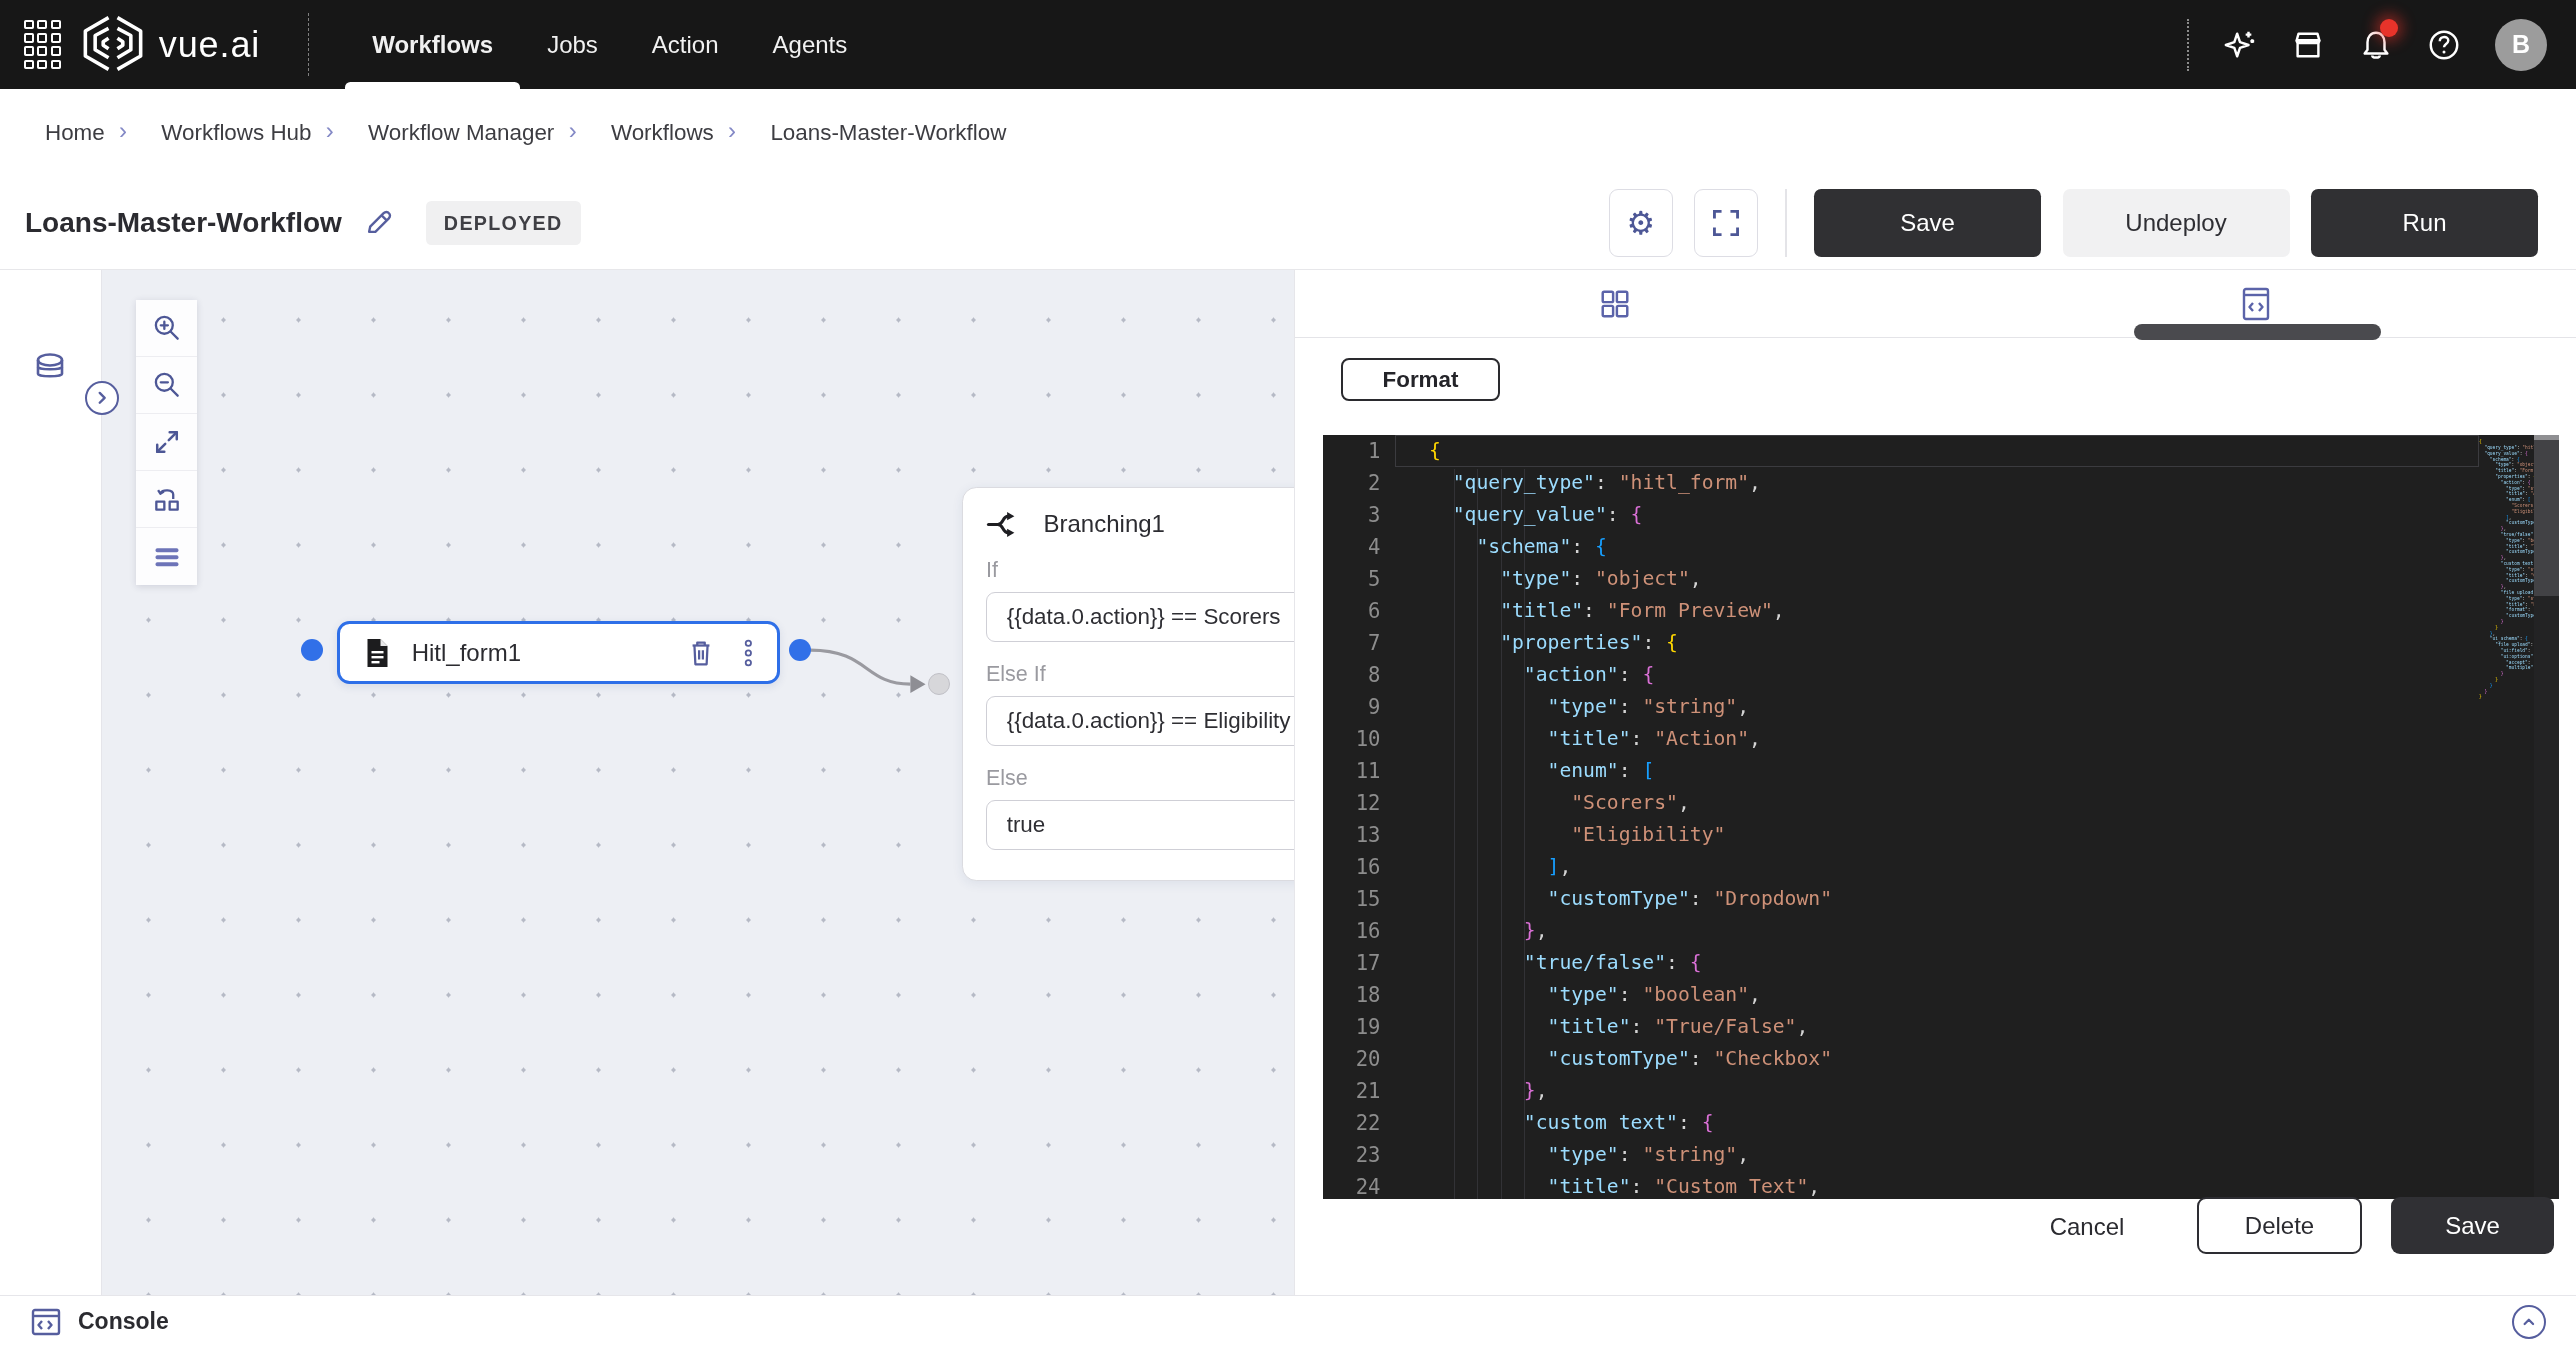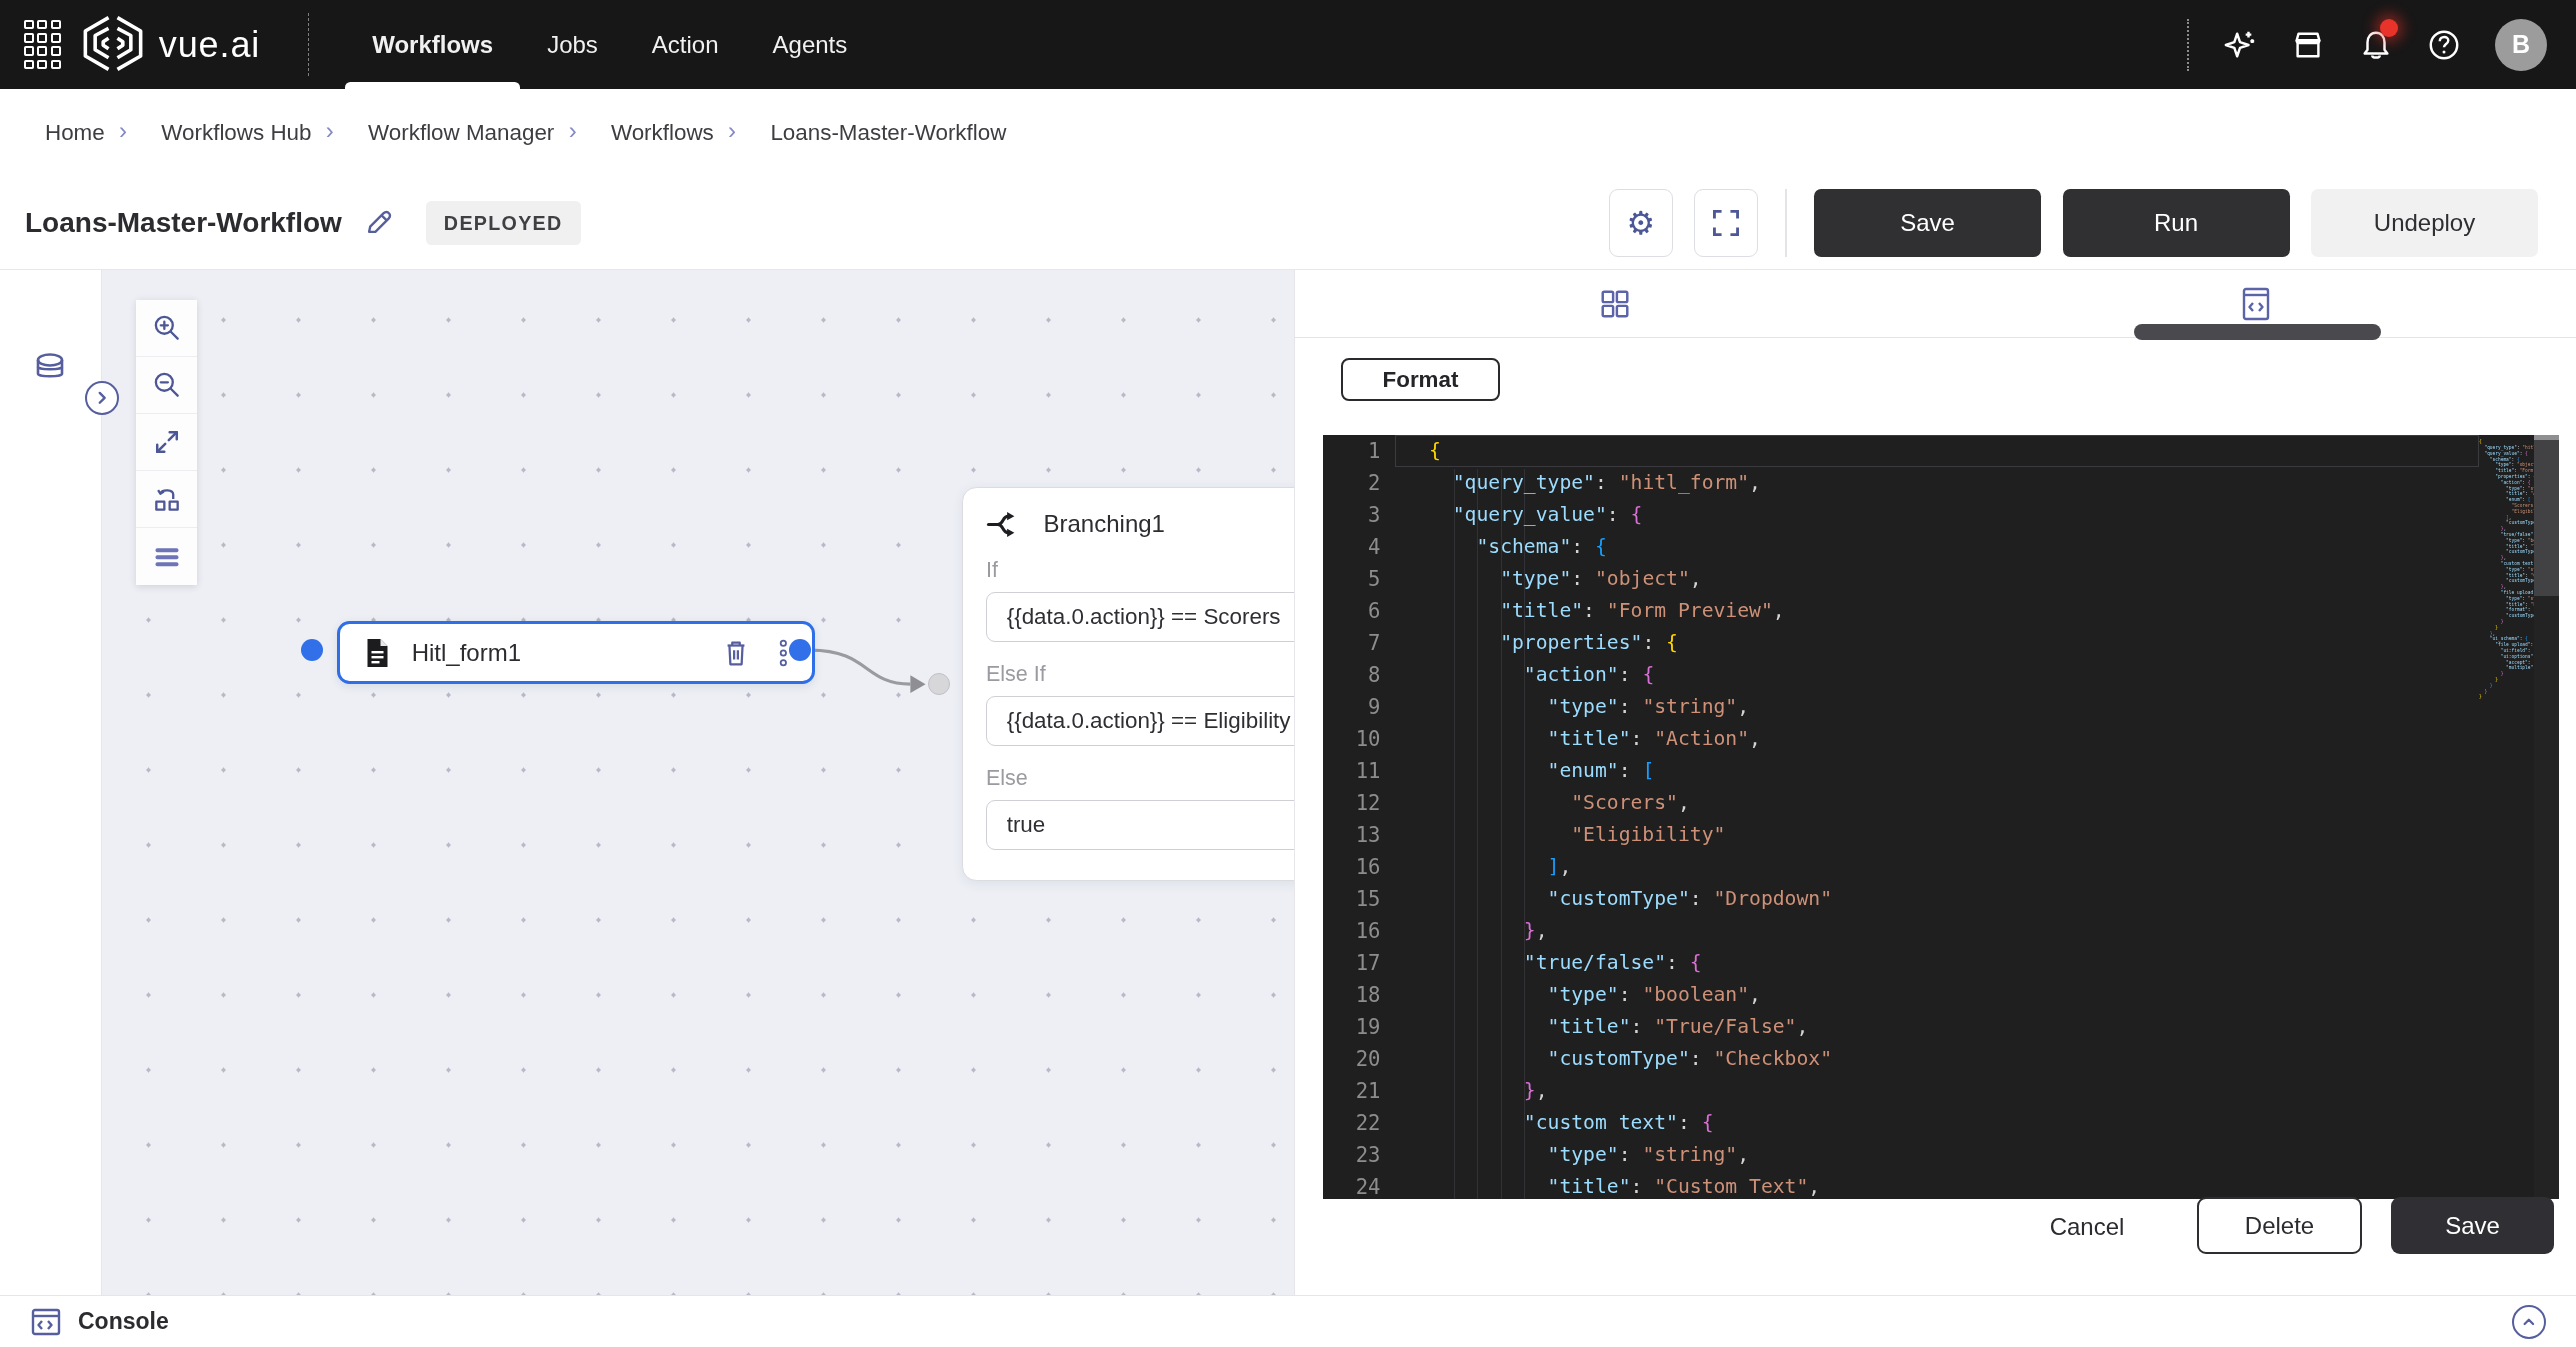--- a/index.html
+++ b/index.html
@@ -61,21 +61,21 @@
   .canvas { position:absolute; left:102px; top:0; width:1192px; height:1025px; overflow:hidden;
     background-color:#edeff4;
     background-image:radial-gradient(circle, #b6bac6 2.2px, transparent 2.2px);
     background-size:75px 75px; background-position:9px 12.5px; }
   .toolbar { position:absolute; left:34px; top:30px; width:61px; background:#fff; border-radius:2.7px;
     box-shadow:0 1.8px 7.2px rgba(40,45,80,.14); display:flex; flex-direction:column; }
   .tool-btn { width:61px; height:57px; display:flex; align-items:center; justify-content:center;
     cursor:pointer; border-bottom:1.3px solid #ededf1; background:#fdfdfe; }
   .tool-btn:last-child { border-bottom:none; }
 
-  .node { position:absolute; left:235px; top:351px; width:478px; height:63px; background:#fff;
+  .node { position:absolute; left:235px; top:351px; width:443px; height:63px; background:#fff;
     border:3.1px solid #2e6fe8; border-radius:12.5px; display:flex; align-items:center;
     padding:0 23px; box-shadow:0 2.7px 9px rgba(40,60,120,.10); cursor:pointer;justify-content:flex-end; }
   .node-label { font-size:24px; color:#2b2b30; margin-left:19.7px; }
   .node-actions { margin-left:auto; display:flex; align-items:center; gap:27px; }
   .port { position:absolute; width:22.4px; height:22.4px; border-radius:50%; background:#3170e8; }
   .port-gray { position:absolute; left:826px; top:403px; width:22.4px; height:22.4px; border-radius:50%;
     background:#d7d7da; border:1.3px solid #c0c0c6; }
 
   .bcard { position:absolute; left:860px; top:217px; width:447px; height:394px; background:#fff;
     border:1.8px solid #dbdbe0; border-radius:14.3px; box-shadow:0 2.7px 10.7px rgba(40,60,120,.08);
@@ -227,22 +227,22 @@
     <div class="icon-btn">
       <svg width="32" height="32" viewBox="0 0 36 36" fill="none" stroke="#4d5796" stroke-width="3.2">
         <path d="M5 13 V5 H13"></path>
           <path d="M23 5 H31 V13"></path>
           <path d="M31 23 V31 H23"></path>
           <path d="M13 31 H5 V23"></path>
       </svg>
     </div>
     <div class="v-div"></div>
     <div class="btn btn-dark">Save</div>
+    <div class="btn btn-light">Undeploy</div>
     <div class="btn btn-dark">Run</div>
-    <div class="btn btn-light">Undeploy</div>
   </div>
 </div>
 
 <div class="workspace">
   <div class="left-rail">
     <div class="abs" style="left:32px; top:81px;">
       <svg width="36" height="36" viewBox="0 0 36 36" fill="none" stroke="#565e9e" stroke-width="2.6">
         <ellipse cx="18" cy="9" rx="12" ry="5.5"></ellipse>
         <path d="M6 9 V16 C6 19 30 19 30 16 V9"></path>
         <path d="M6 16 V23 C6 26 30 26 30 23 V16"></path>

